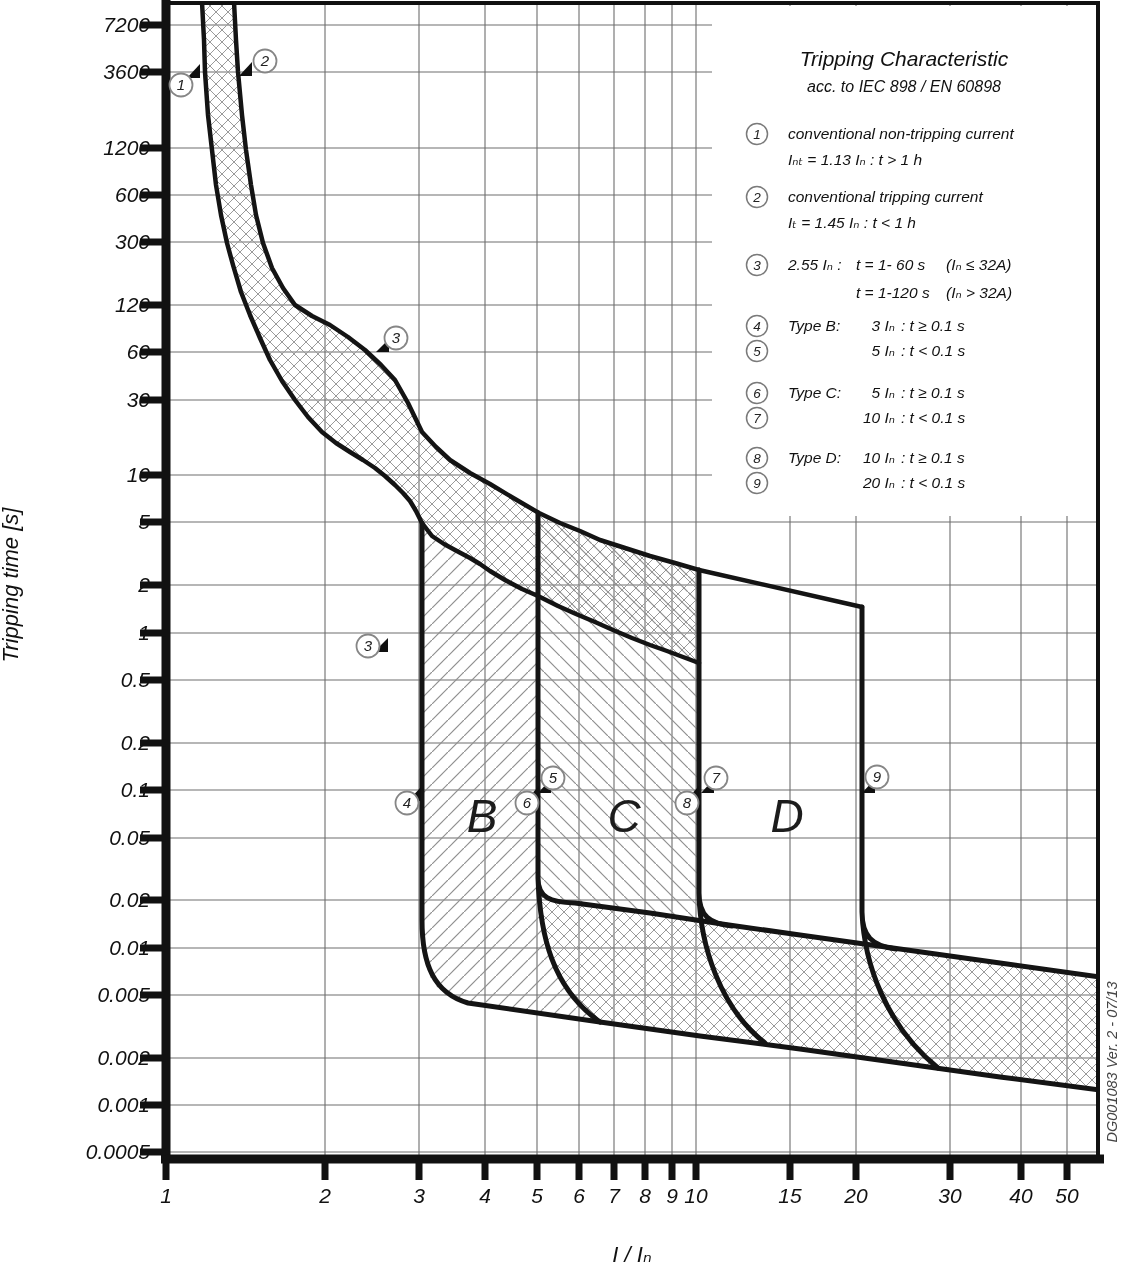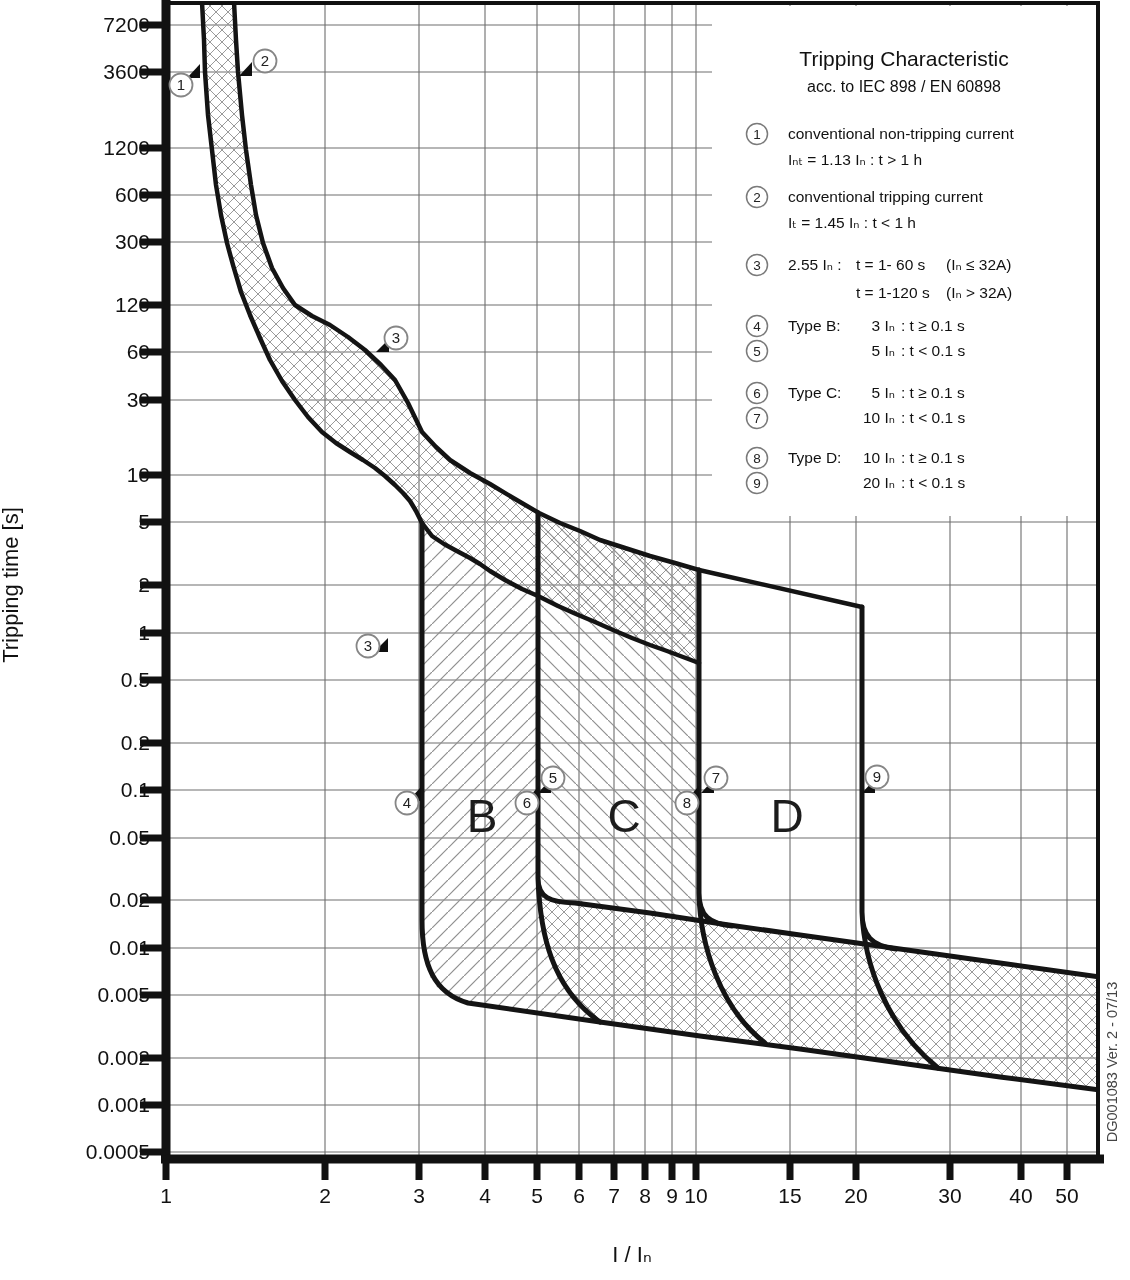--- a/index.html
+++ b/index.html
@@ -1,17 +1,17 @@
 <!DOCTYPE html>
 <html><head>
 <meta charset="utf-8">
 <style>
   html,body{margin:0;padding:0;background:#ffffff;}
   .page{width:900px;height:1280px;position:relative;background:#f0abfc;
-        font-family:"Liberation Sans","DejaVu Sans",sans-serif;}
+        font-family:"Liberation Sans","DejaVu Sans",sans-serif;font-style:italic;}
   svg{display:block;}
   text{fill:#1a1a1a;font-family:"Liberation Sans","DejaVu Sans",sans-serif;}
   .tick-label{font-size:21px;fill:#111;}
   .axis-title{font-size:22px;fill:#111;}
   .legend-title{font-size:21px;fill:#111;}
   .legend-sub{font-size:16px;fill:#111;}
   .legend-item{font-size:15.5px;fill:#111;}
   .legend-num{font-size:13.5px;fill:#222;}
   .marker-num{font-size:15px;fill:#222;}
   .region-letter{font-size:46px;fill:#1c1c1c;}

